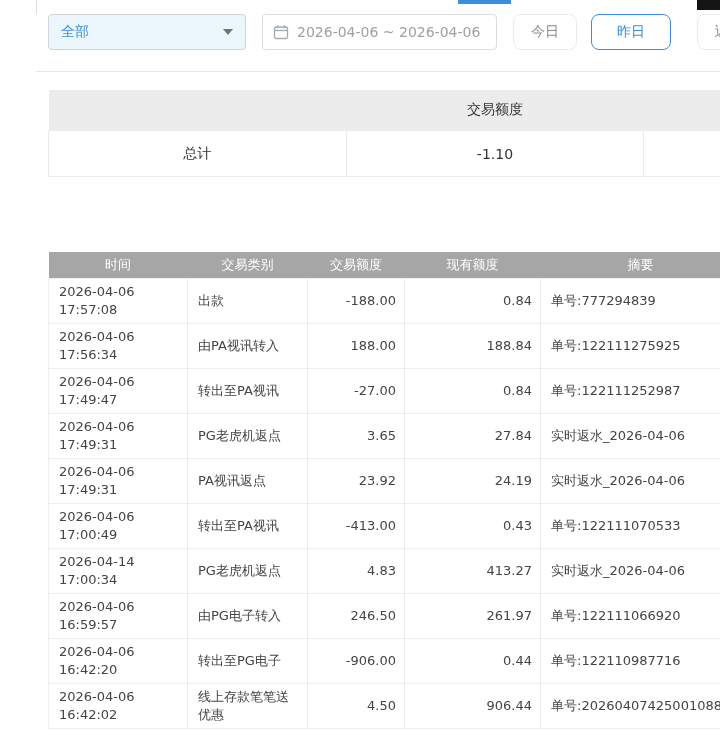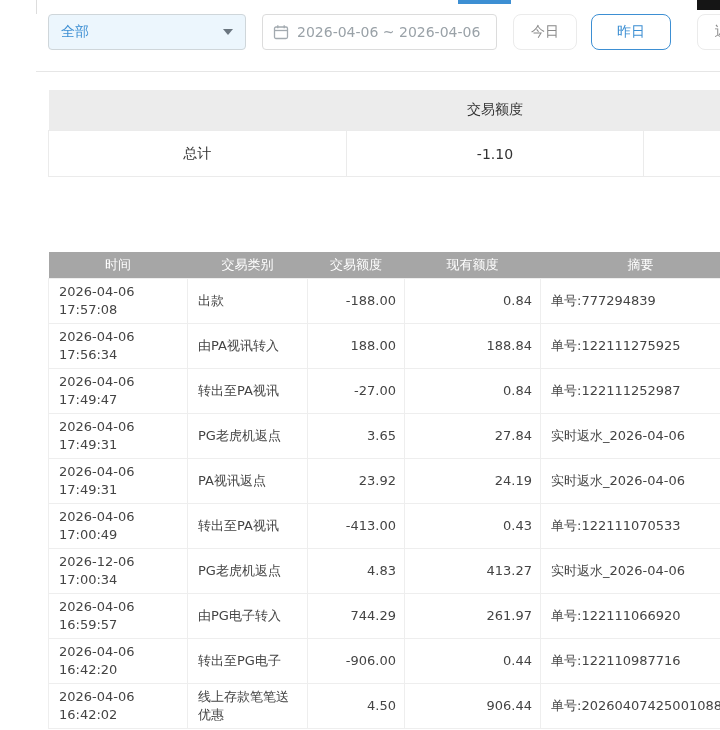--- a/index.html
+++ b/index.html
@@ -173,30 +173,30 @@
       <td class="t-left">实时返水_2026-04-06</td>
     </tr>
       <tr>
       <td class="t-left">2026-04-06 17:00:49</td>
       <td class="t-left">转出至PA视讯</td>
       <td class="t-right">-413.00</td>
       <td class="t-right">0.43</td>
       <td class="t-left">单号:122111070533</td>
     </tr>
       <tr>
-      <td class="t-left">2026-12-06 17:00:34</td>
+      <td class="t-left">2026-04-14 17:00:34</td>
       <td class="t-left">PG老虎机返点</td>
       <td class="t-right">4.83</td>
       <td class="t-right">413.27</td>
       <td class="t-left">实时返水_2026-04-06</td>
     </tr>
       <tr>
       <td class="t-left">2026-04-06 16:59:57</td>
       <td class="t-left">由PG电子转入</td>
-      <td class="t-right">744.29</td>
+      <td class="t-right">246.50</td>
       <td class="t-right">261.97</td>
       <td class="t-left">单号:122111066920</td>
     </tr>
       <tr>
       <td class="t-left">2026-04-06 16:42:20</td>
       <td class="t-left">转出至PG电子</td>
       <td class="t-right">-906.00</td>
       <td class="t-right">0.44</td>
       <td class="t-left">单号:122110987716</td>
     </tr>

